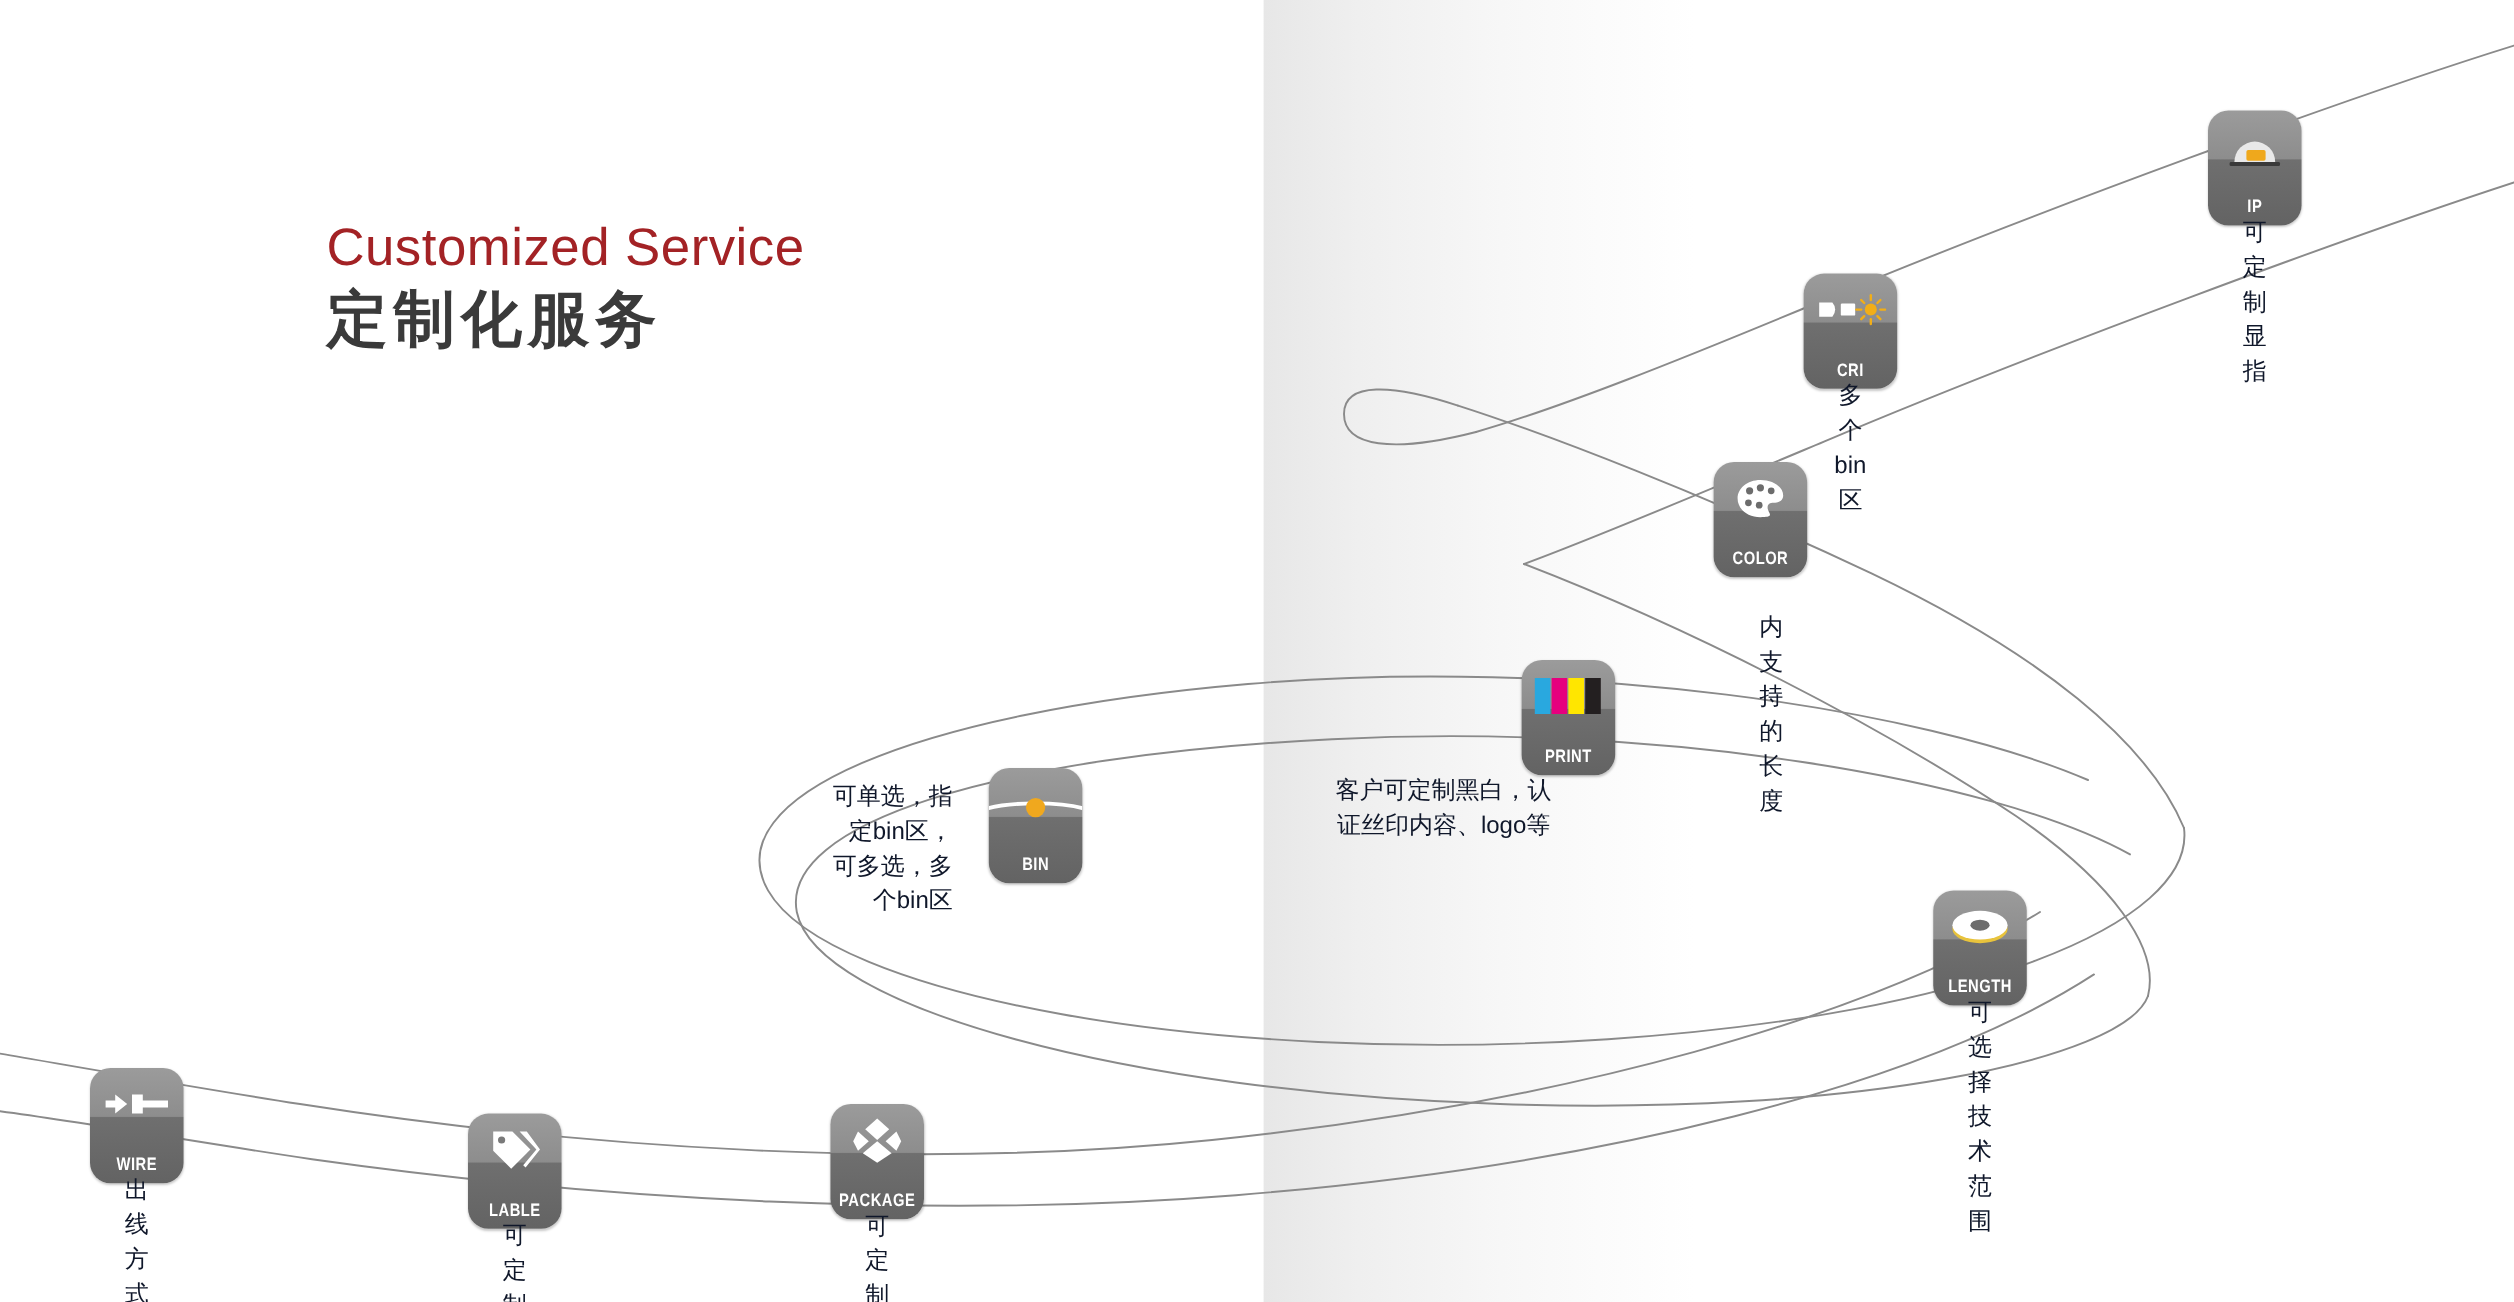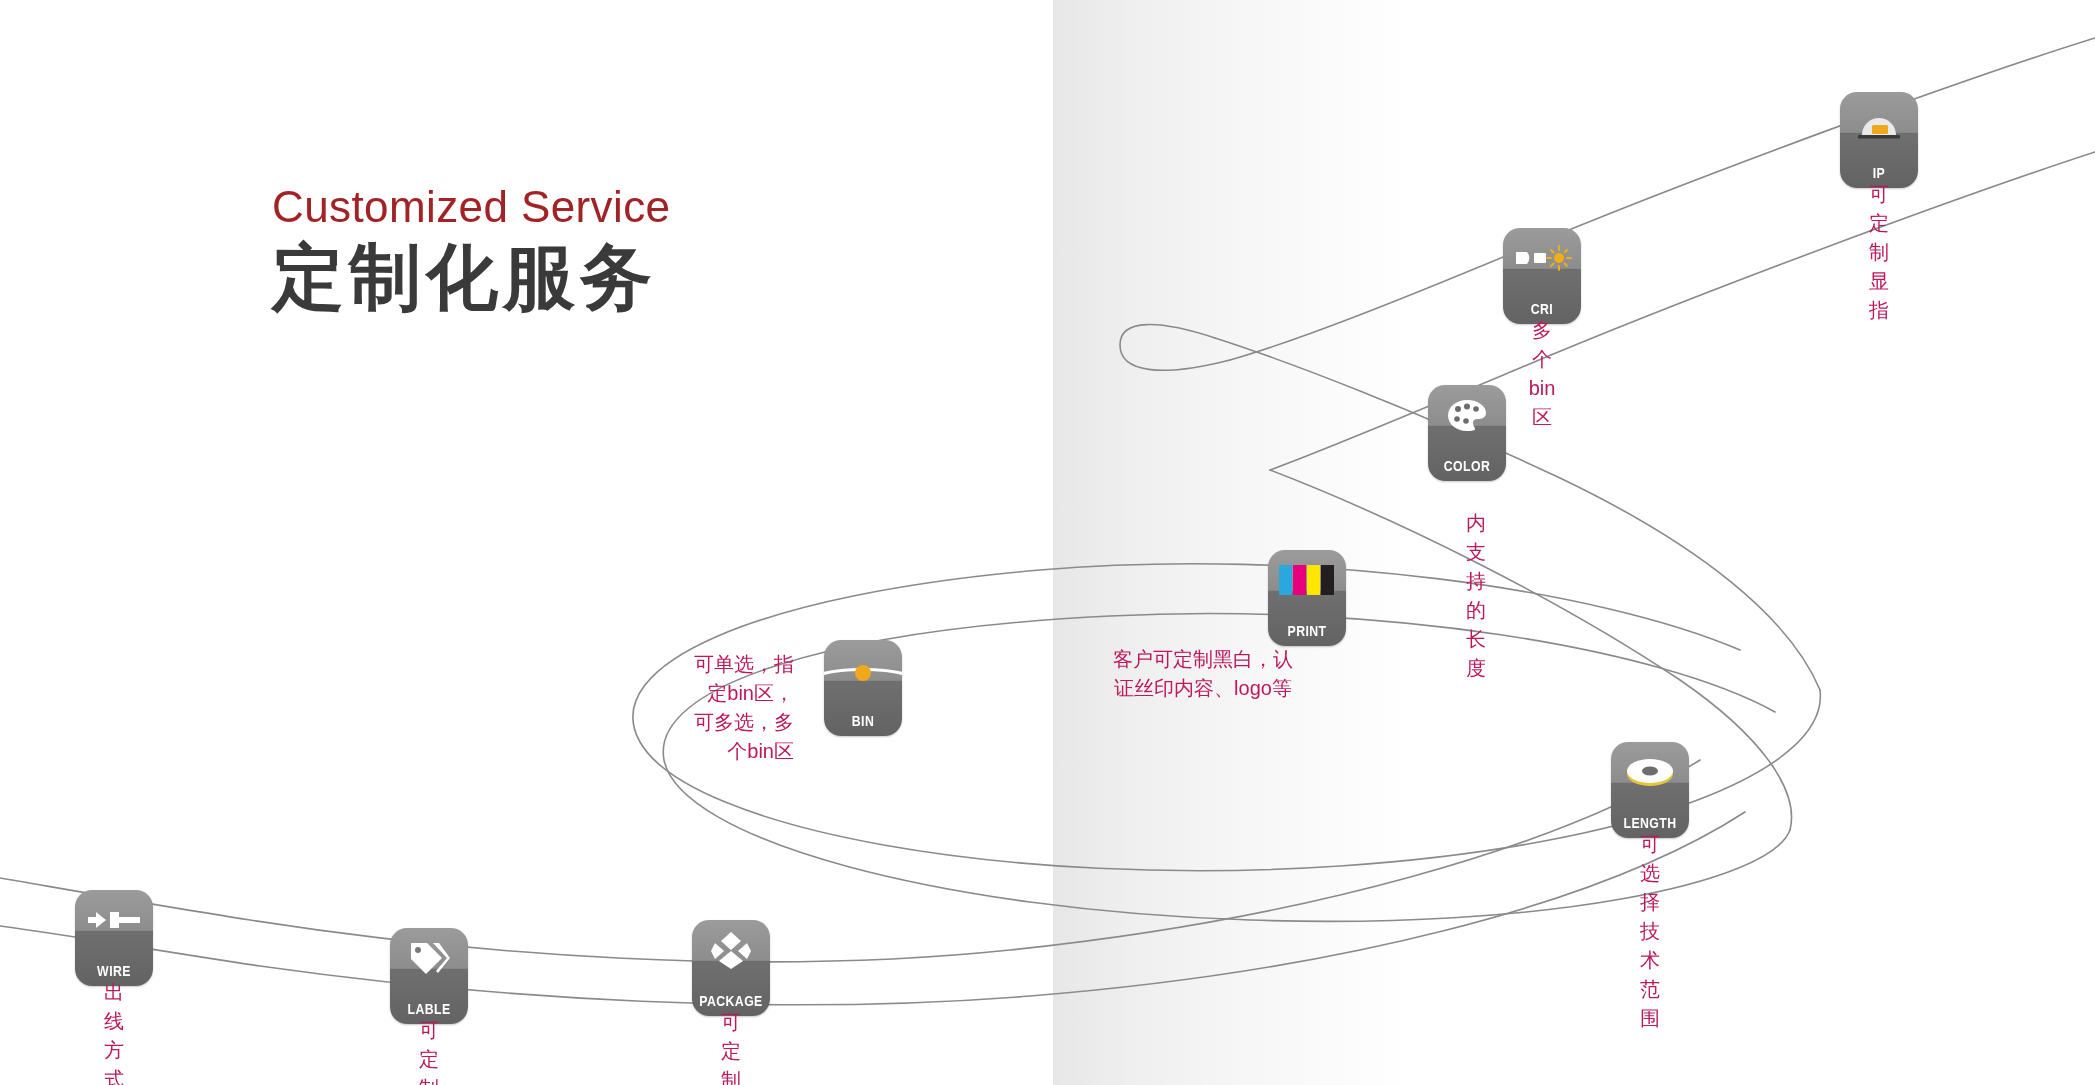--- a/index.html
+++ b/index.html
@@ -41,21 +41,21 @@
   .title-en {
     color: #a32225;
     font-size: 44px;
     letter-spacing: 0.4px;
     line-height: 1;
     font-weight: 400;
     white-space: nowrap;
   }
   .title-cn {
     color: #3a3a3a;
-    font-size: 72px;
+    font-size: 51px;
     font-weight: bold;
     line-height: 1.12;
     letter-spacing: 5px;
     margin-top: 8px;
     white-space: nowrap;
   }
 
   
   .node {
     position: absolute;
@@ -87,21 +87,21 @@
     left: 0;
     right: 0;
     top: 8px;
     height: 44px;
     display: flex;
     align-items: center;
     justify-content: center;
   }
   .caption {
     position: absolute;
-    color: #be185d;
+    color: #0f172a;
     font-size: 20px;
     line-height: 1.45;
     white-space: pre-line;
   }
   .caption.center { transform: translateX(-50%); text-align: center; }
   .caption.right  { transform: translateX(-100%); text-align: right; }
 </style>
 </head>
 <body>
 

